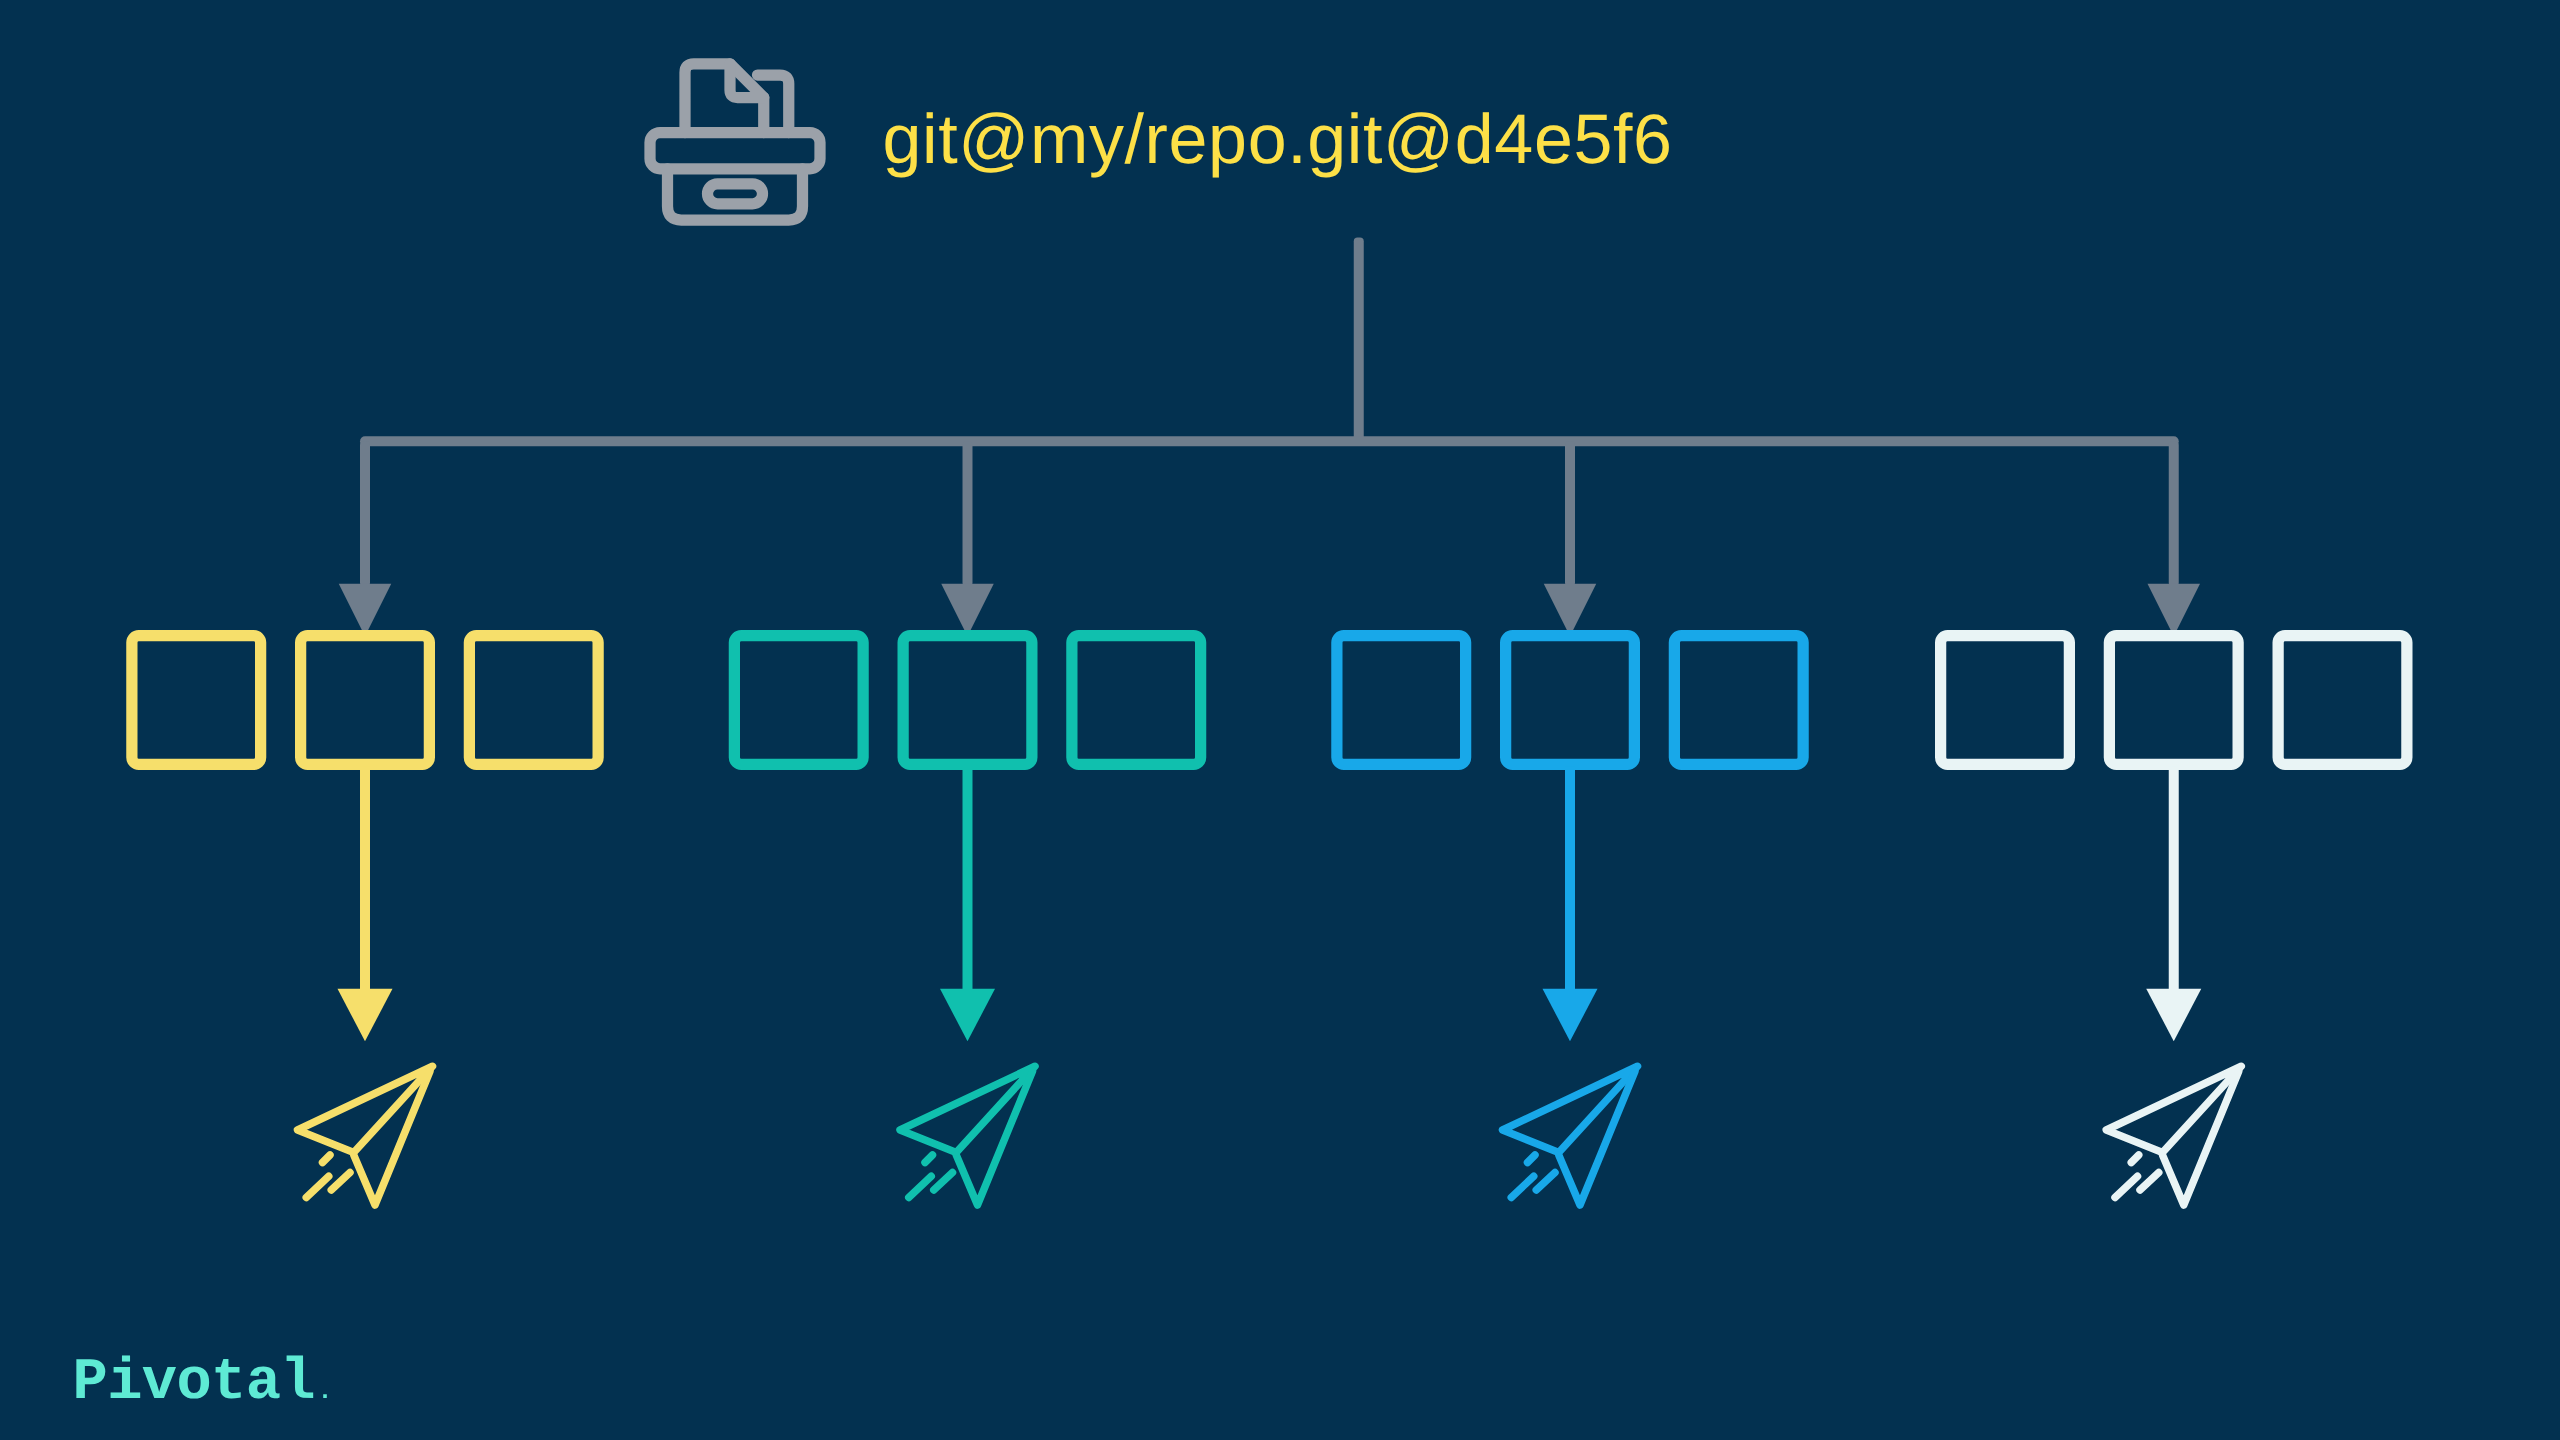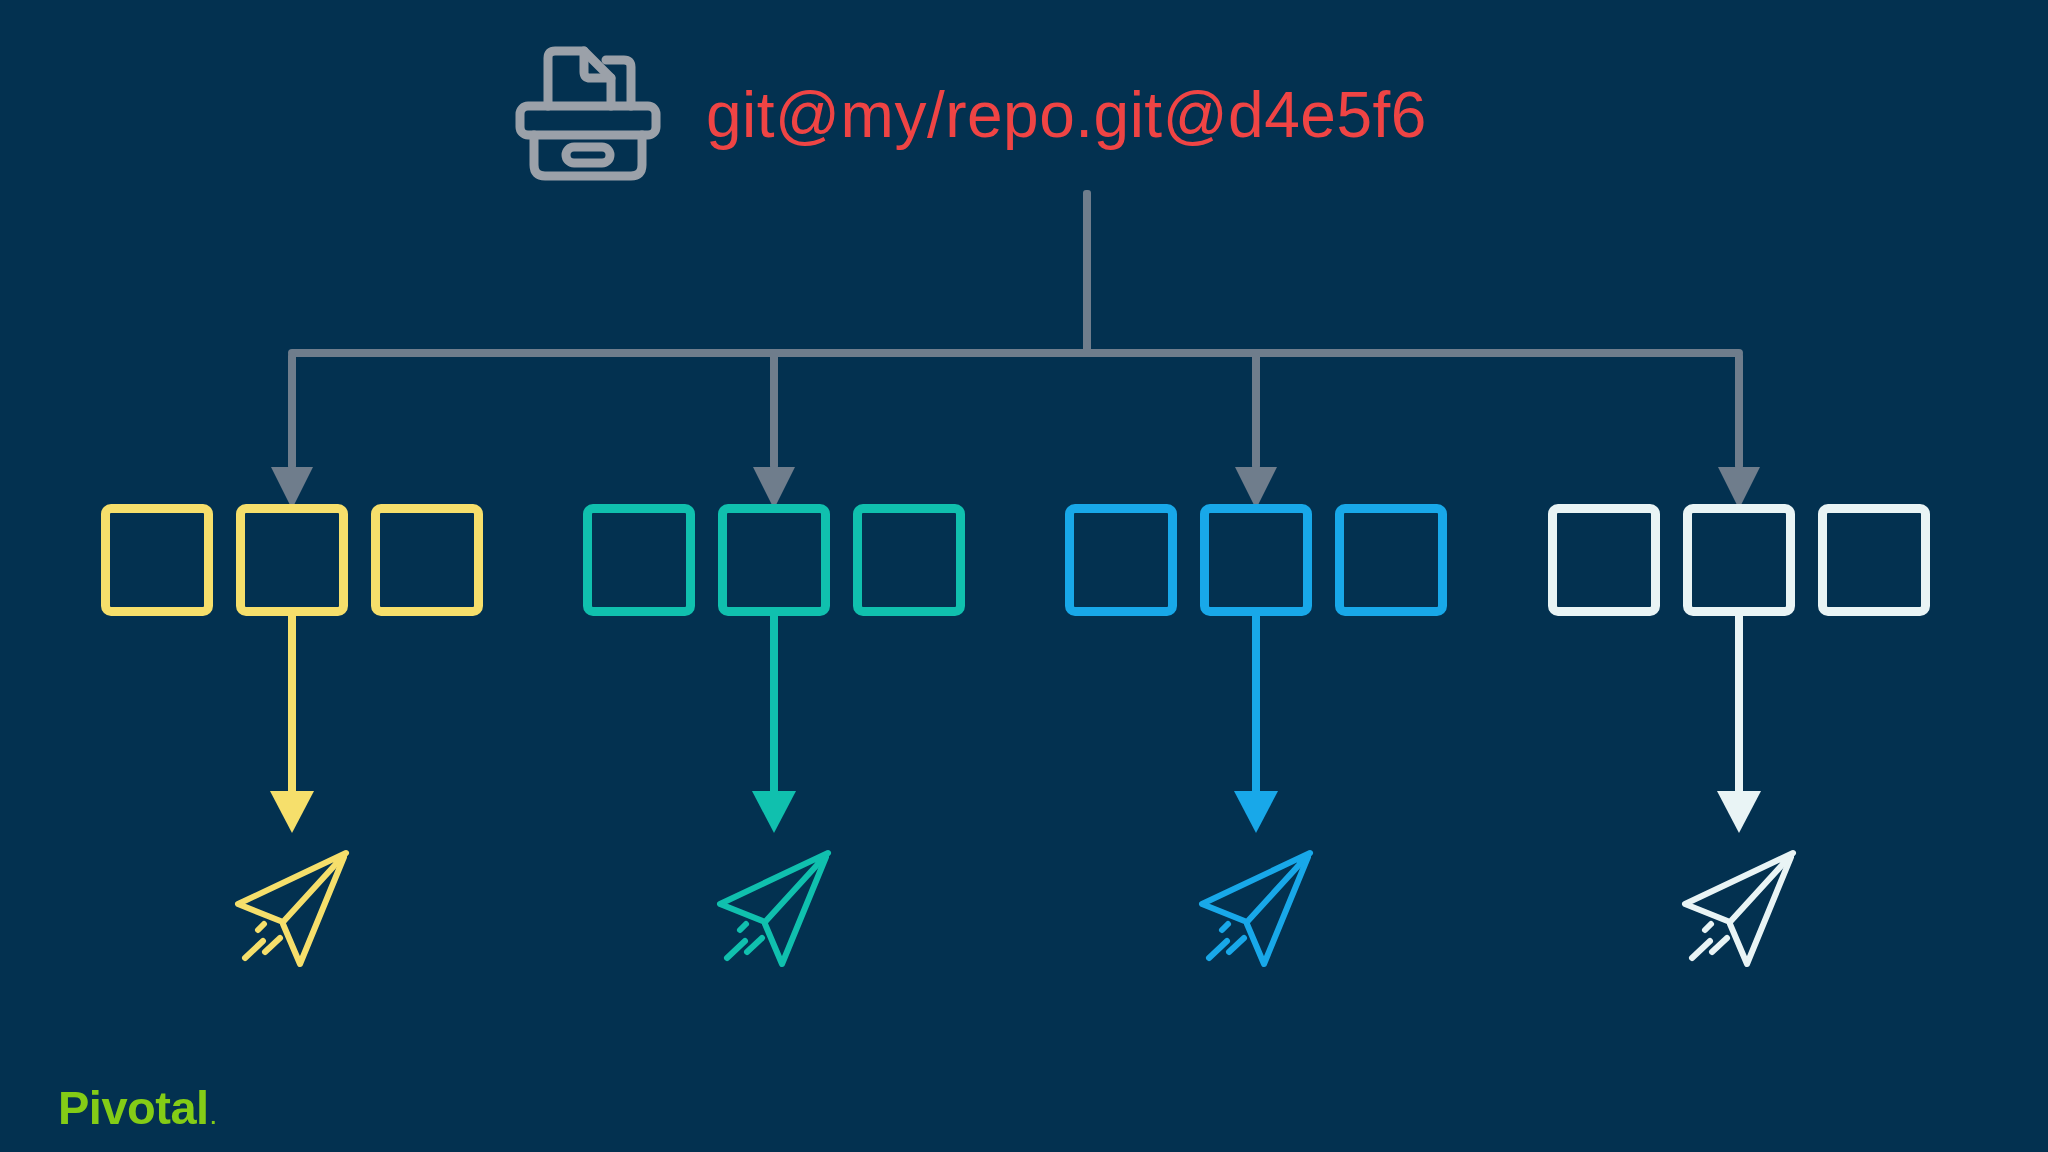--- a/index.html
+++ b/index.html
@@ -16,24 +16,24 @@
   .repo-icon {
     position: absolute;
     left: 508px;
     top: 34px;
   }
 
   .repo-label {
     position: absolute;
     left: 706px;
     top: 78px;
-    font-size: 64px;
+    font-size: 56px;
     font-weight: 400;
     letter-spacing: 0.5px;
-    color: #ef4444;
+    color: #fde047;
     white-space: nowrap;
   }
 
   .tree-svg {
     position: absolute;
     left: 0; top: 0;
     width: 2048px; height: 1152px;
     pointer-events: none;
   }
 
@@ -69,25 +69,26 @@
   .plane {
     position: absolute;
     left: 132px;
     top: 344px;
   }
 
   .logo {
     position: absolute;
     left: 58px;
     top: 1080px;
-    color: #84cc16;
+    color: #5eead4;
     font-size: 47px;
     font-weight: 700;
     letter-spacing: -0.5px;
     white-space: nowrap;
+    font-family: Liberation Mono, monospace;
   }
   .logo-dot {
     font-size: 20px;
     font-weight: 700;
     margin-left: 2px;
   }
 </style>
 </head>
 <body>
 

